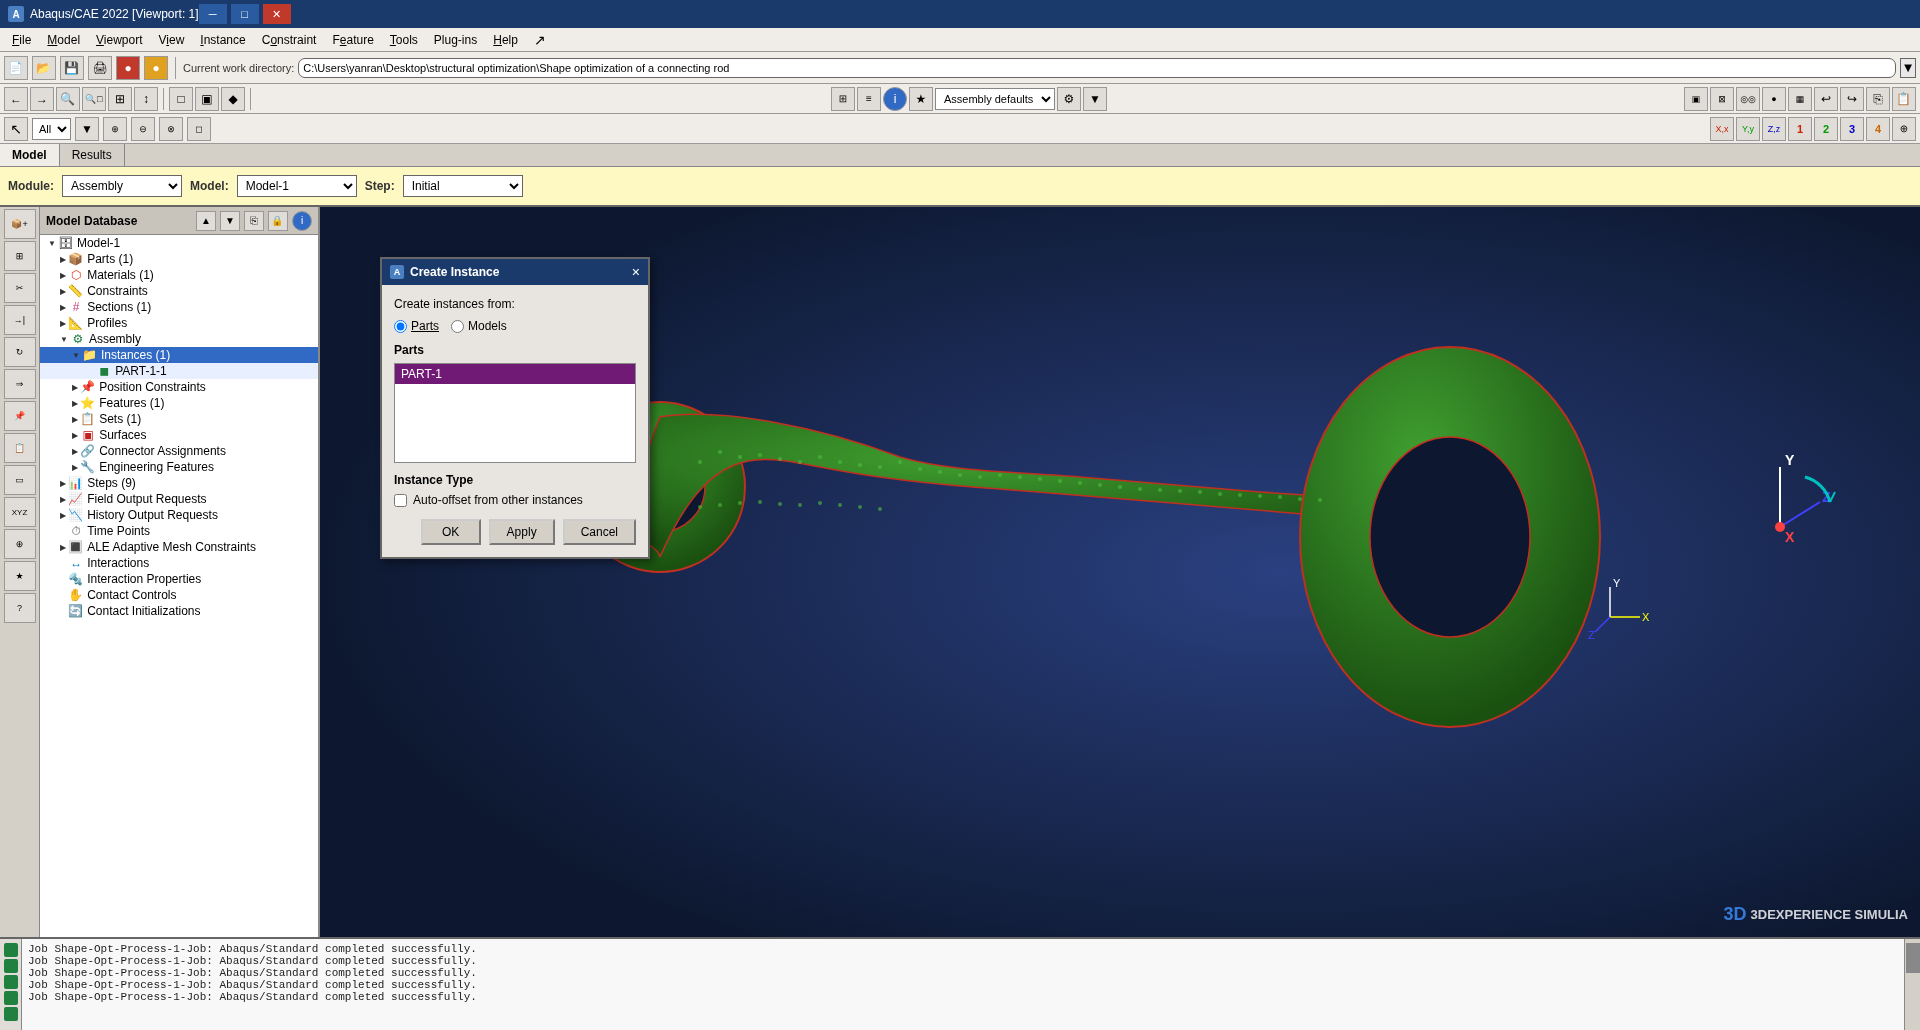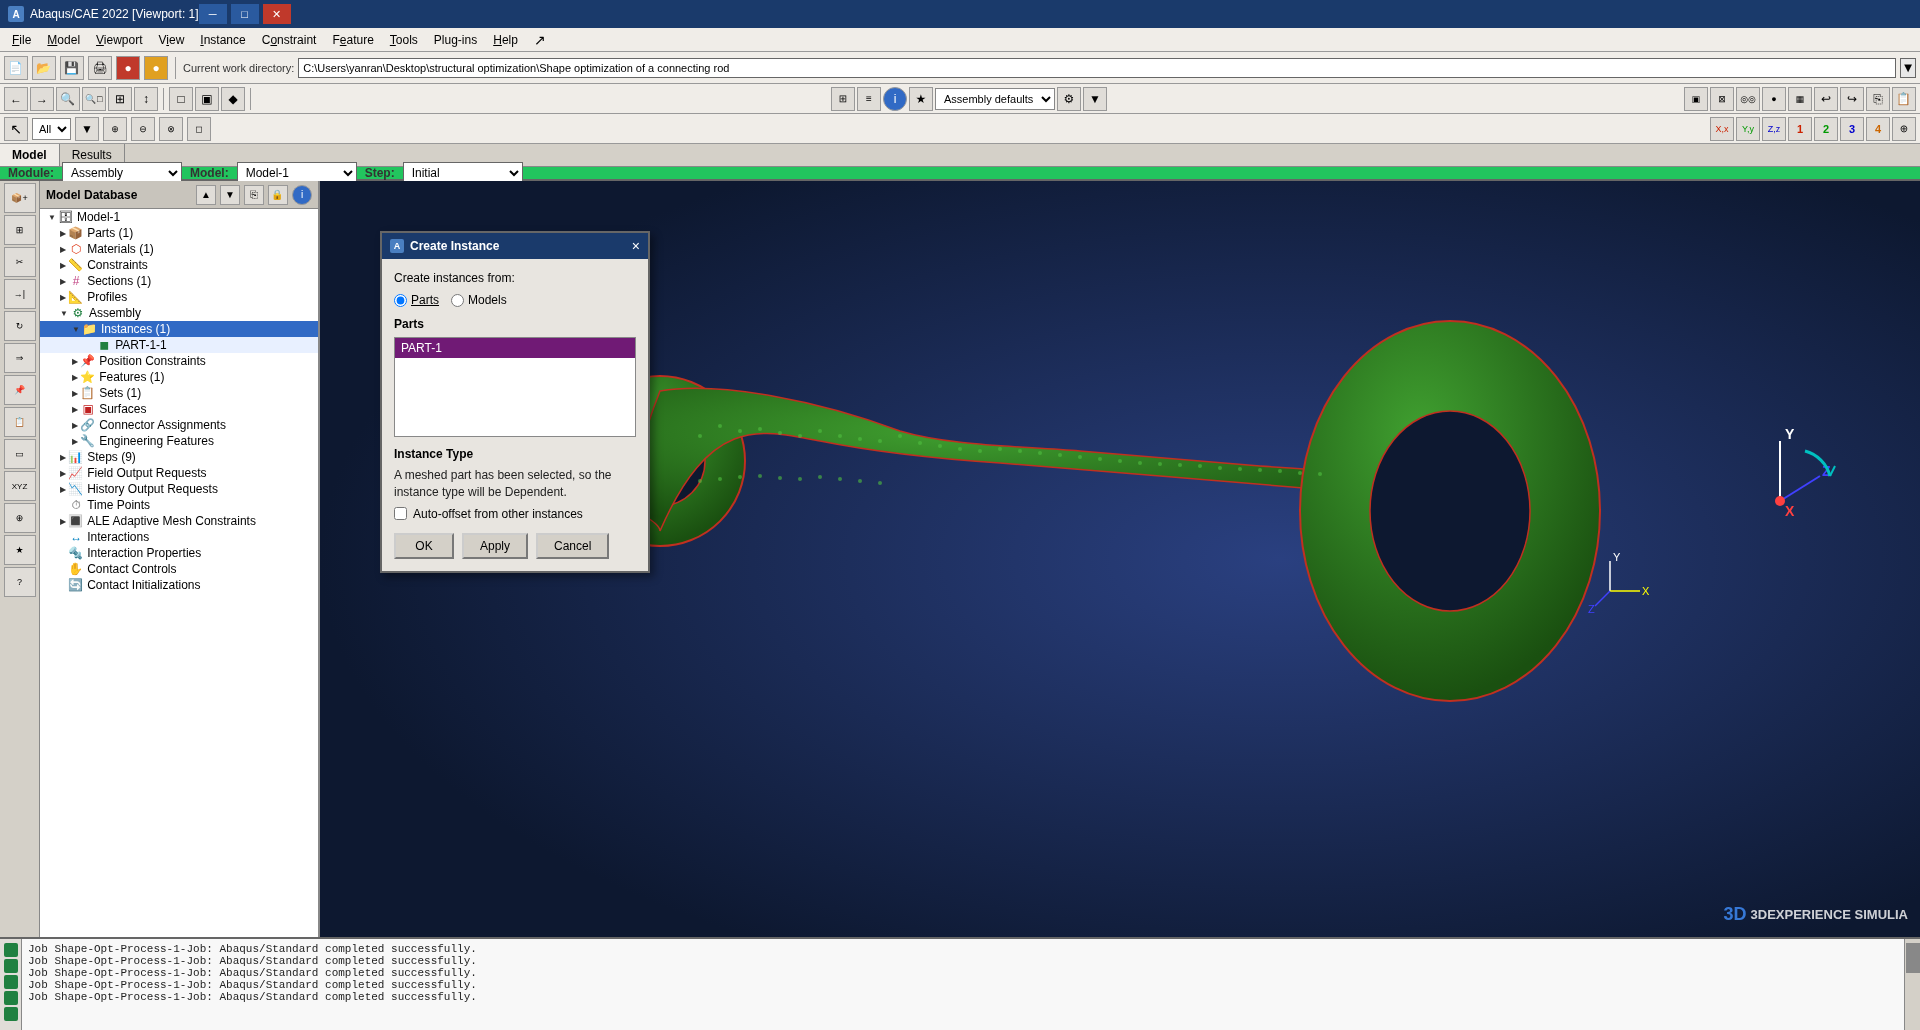--- a/index.html
+++ b/index.html
@@ -42,22 +42,22 @@
 
     
     .toolbar2 { background: #f0ede8; border-bottom: 1px solid #999; height: 30px; display: flex; align-items: center; padding: 2px 4px; gap: 2px; }
     .assembly-dropdown { height: 22px; border: 1px solid #888; background: white; font-size: 11px; padding: 0 4px; }
 
     
     .toolbar3 { background: #f0ede8; border-bottom: 1px solid #999; height: 30px; display: flex; align-items: center; padding: 2px 4px; gap: 2px; }
 
     
     .module-bar {
-      background: #22c55e;
-      height: 14px;
+      background: #fef9c3;
+      height: 40px;
       border-bottom: 2px solid #666;
       display: flex;
       align-items: center;
       padding: 0 8px;
       gap: 8px;
     }
     .module-label { font-size: 12px; color: #333; font-weight: bold; }
     .module-select { height: 22px; border: 1px solid #666; background: white; font-size: 12px; padding: 0 4px; min-width: 120px; }
 
     
@@ -82,21 +82,21 @@
     .radio-group { display: flex; gap: 12px; margin-bottom: 10px; }
     .radio-option { display: flex; align-items: center; gap: 4px; cursor: pointer; }
     .parts-list { border: 1px solid #888; background: white; height: 100px; margin-bottom: 10px; overflow-y: auto; }
     .parts-list-item { padding: 3px 6px; cursor: pointer; }
     .parts-list-item.selected { background: #701a75; color: white; }
     .section-title { font-weight: bold; margin-bottom: 6px; font-size: 12px; }
     .instance-type-text { font-size: 12px; line-height: 1.4; margin-bottom: 6px; color: #222; }
     .note-text { font-size: 12px; line-height: 1.4; margin-bottom: 10px; }
     .note-text strong { font-weight: bold; }
     .checkbox-row { display: flex; align-items: center; gap: 6px; margin-bottom: 12px; font-size: 12px; }
-    .dialog-buttons { display: flex; gap: 8px; justify-content: flex-start; }
+    .dialog-buttons { display: flex; gap: 8px; justify-content: flex-end; }
     .dialog-btn { padding: 4px 16px; border: 2px outset #ccc; background: #d4d0c8; cursor: pointer; font-size: 12px; min-width: 60px; }
 
     
     .tree::-webkit-scrollbar { width: 14px; }
     .tree::-webkit-scrollbar-track { background: #d4d0c8; }
     .tree::-webkit-scrollbar-thumb { background: #888; border: 1px solid #666; }
 
     .model-tabs { display: flex; background: #d4d0c8; border-bottom: 1px solid #888; }
     .model-tab { padding: 4px 12px; border-right: 1px solid #888; cursor: pointer; font-size: 12px; }
     .model-tab.active { background: #f0ede8; font-weight: bold; }
@@ -140,21 +140,21 @@
 
   <button class="tb-btn">📄</button>
   <button class="tb-btn">📂</button>
   <button class="tb-btn">💾</button>
   <button class="tb-btn">🖨</button>
   <button class="tb-btn" style="background:#c0392b;color:white;">●</button>
   <button class="tb-btn" style="background:#e0a020;color:white;">●</button>
   <div class="toolbar-sep"></div>
   <div class="path-bar">
     <span class="path-label">Current work directory:</span>
-    <input class="path-input" style="font-size: 11px;" value="C:\Users\yanran\Desktop\structural optimization\Shape optimization of a connecting rod">
+    <input class="path-input" style="font-size: 11px; border-radius: 7px;" value="C:\Users\yanran\Desktop\structural optimization\Shape optimization of a connecting rod">
     <button class="path-dropdown">▼</button>
   </div>
 </div>
 
 <div class="toolbar2">
   <button class="tb-btn">←</button>
   <button class="tb-btn">→</button>
   <button class="tb-btn">🔍</button>
   <button class="tb-btn" style="font-size:9px;">🔍□</button>
   <button class="tb-btn">⊞</button>
@@ -565,21 +565,20 @@
                 <span>Models</span>
               </label>
             </div>
 
             <div class="section-title">Parts</div>
             <div class="parts-list">
               <div class="parts-list-item selected">PART-1</div>
             </div>
 
             <div class="section-title">Instance Type</div>
-            <div class="instance-type-text">A meshed part has been selected, so the instance type will be Dependent.</div>
 
             <div class="checkbox-row">
               <input type="checkbox" style="">
               <span>Auto-offset from other instances</span>
             </div>
 
             <div class="dialog-buttons">
               <button class="dialog-btn">OK</button>
               <button class="dialog-btn">Apply</button>
               <button class="dialog-btn">Cancel</button>

